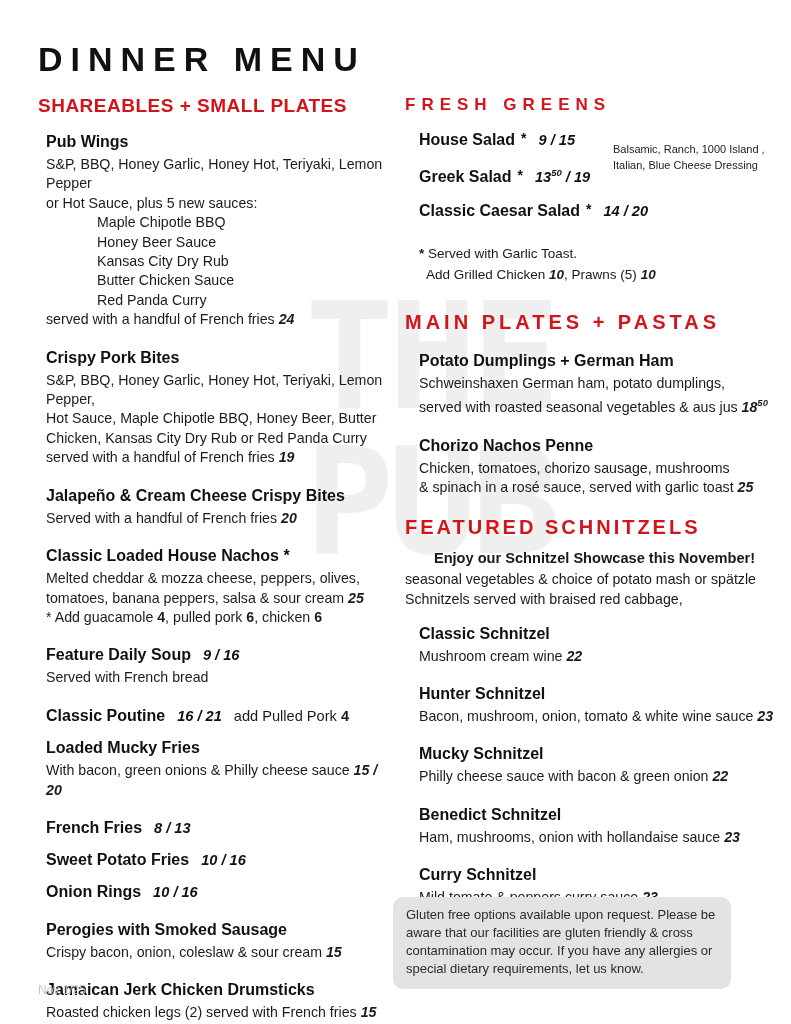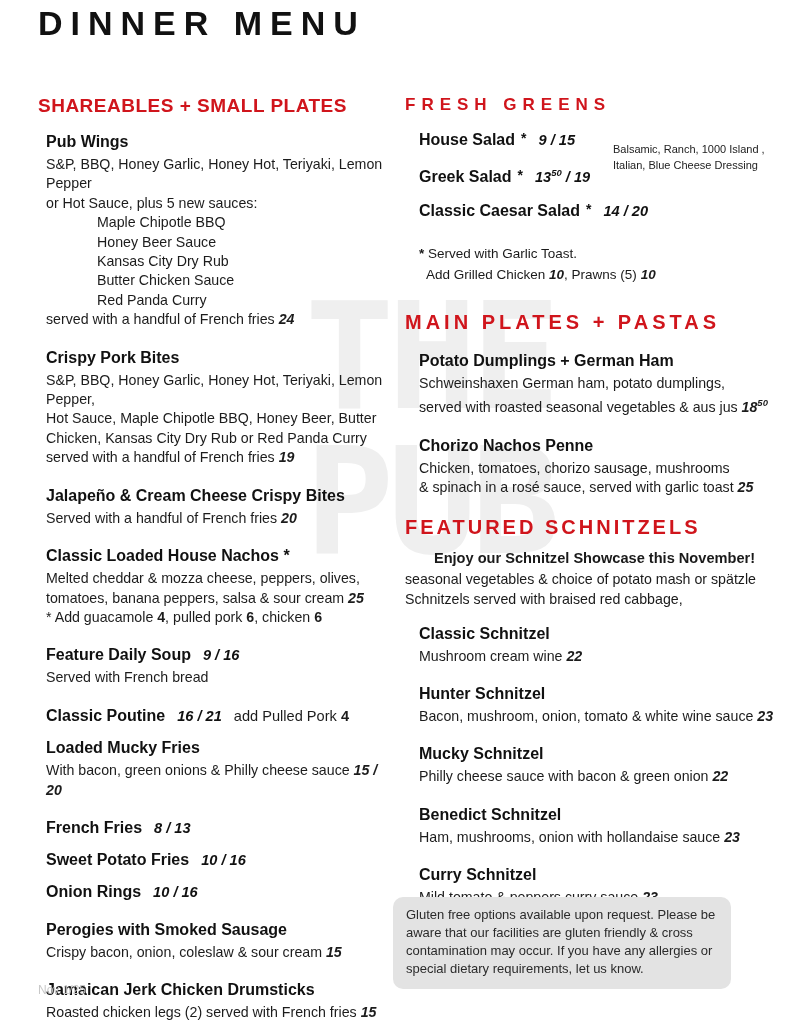--- a/index.html
+++ b/index.html
@@ -8,21 +8,21 @@
     font-family:"Liberation Sans",sans-serif;color:#1a1a1a;
   }
   .watermark{
     position:absolute;left:305px;top:285px;z-index:0;
     font-family:"DejaVu Sans Mono",monospace;font-weight:bold;
     font-size:148px;line-height:0.98;color:var(--watermark,#efefef);
     letter-spacing:-6px;user-select:none;
   }
   .content{position:relative;z-index:1;}
   .menu-title{
-    position:absolute;left:38px;top:4px;
+    position:absolute;left:38px;top:40px;
     font-size:34px;font-weight:800;letter-spacing:8px;color:#111;
   }
   .col-left{position:absolute;left:38px;top:95px;width:354px;}
   .col-right{position:absolute;left:405px;top:95px;width:375px;}
   .sec-h{color:var(--accent,#d0151c);font-weight:800;}
   .h-share{font-size:19px;letter-spacing:0.5px;margin:0 0 15px 0;}
   .h-fresh{font-size:17px;letter-spacing:6px;margin:0 0 14px 0;}
   .h-main{font-size:20px;letter-spacing:4px;margin:26px 0 17px 0;}
   .h-feat{font-size:20px;letter-spacing:3px;margin:10px 0 9px 0;}
   .mi{margin:0 0 18px 8px;}

